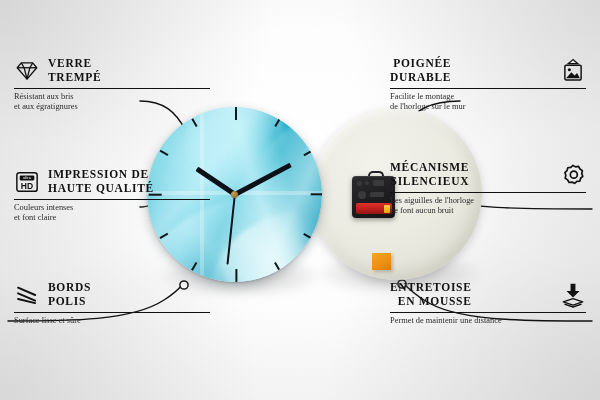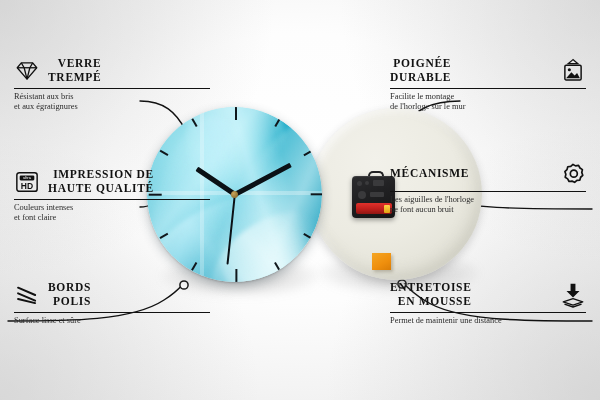--- a/index.html
+++ b/index.html
@@ -28,21 +28,21 @@
   #wires{position:absolute;left:0;top:0;width:600px;height:400px;}
 
   
   .feat{position:absolute;width:196px;}
   .feat .hd{display:flex;align-items:center;gap:8px;}
   .feat.left .hd{justify-content:flex-start;}
   .feat.right .hd{justify-content:space-between;}
   .ttl{
     font-family:"Liberation Serif", serif;
     font-weight:bold;font-size:11.5px;letter-spacing:.7px;
-    color:#111;line-height:13.5px;text-transform:uppercase;text-align:right;
+    color:#111;line-height:13.5px;text-transform:uppercase;
   }
   .feat.right .ttl{text-align:right;}
   .rule{height:0;border-top:1.1px solid #111;margin-top:4px;}
   .sub{
     font-family:"Liberation Serif", serif;
     font-size:8.4px;line-height:10.4px;color:#2b2b2b;margin-top:3px;
   }
   .feat.right .sub{text-align:left;}
   .ico{width:26px;height:26px;flex:0 0 26px;display:block;}
 
@@ -265,20 +265,21 @@
     <div class="sub">
       <div>Facilite le montage</div>
       <div>de l'horloge sur le mur</div>
     </div>
   </div>
 
   <div class="feat right" style="left:390px;top:161px;">
     <div class="hd">
       <div>
         <div class="ttl">MÉCANISME</div>
+        <div class="ttl">SILENCIEUX</div>
       </div>
       <svg class="ico" viewBox="0 0 32 32">
         <g fill="none" stroke="#111" stroke-width="2.1" stroke-linejoin="round">
           <path d="M16 4.2 L19.2 6 L22.8 5.4 L24.6 8.6 L27.6 10.6 L26.8 14.2 L28 17.6
                    L25.4 20 L24.4 23.5 L20.8 23.9 L18 26.2 L14.8 24.8 L11.2 25.2 L9.4 22
                    L6.4 20 L7.2 16.4 L6 13 L8.6 10.6 L9.6 7.1 L13.2 6.7 Z"></path>
           <circle cx="17" cy="15.6" r="4.3"></circle>
         </g>
       </svg>
     </div>

